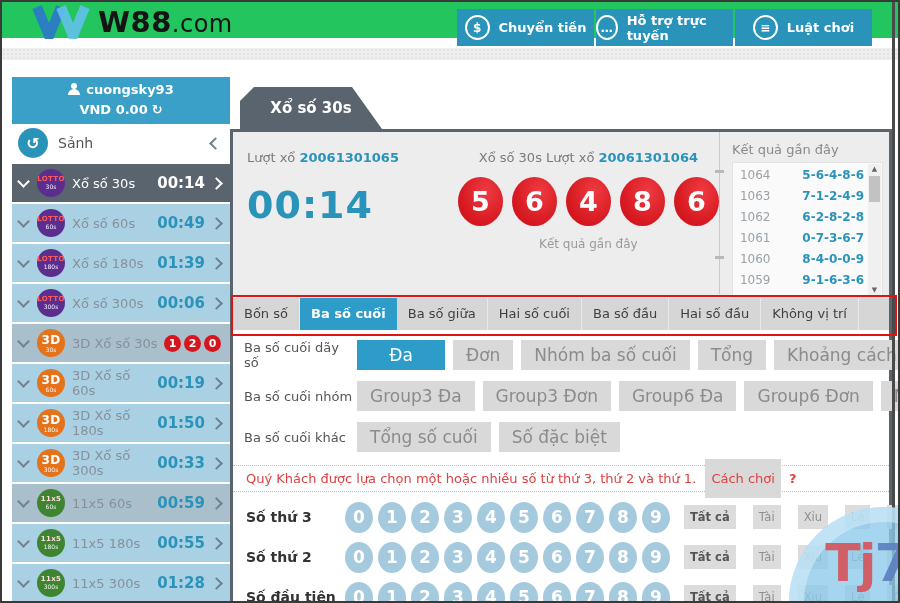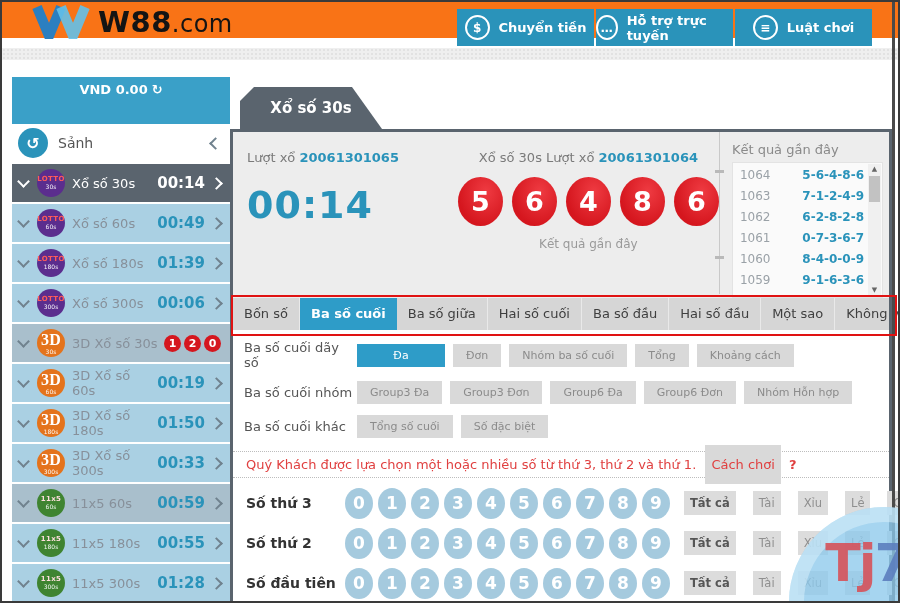--- a/index.html
+++ b/index.html
@@ -2,21 +2,21 @@
 <html><head>
 <meta charset="utf-8">
 <style>
   html,body{margin:0;padding:0;background:#fff;}
   #frame{position:relative;width:900px;height:603px;overflow:hidden;background:#fff;
          border:2px solid #3a3a3a;box-sizing:border-box;
          font-family:"DejaVu Sans",sans-serif;}
   #frame::after{content:"";position:absolute;top:0;bottom:0;right:3px;width:3px;background:#4a4a4a;}
 
   
-  .topbar{position:absolute;left:0;top:0;right:0;height:36px;background:#f97316;}
+  .topbar{position:absolute;left:0;top:0;right:0;height:36px;background:#22c55e;}
   .texture{position:absolute;left:0;top:46px;right:0;height:12px;background:#efefef;
            background-image:radial-gradient(#e2e2e2 1px,transparent 1px);background-size:4px 4px;}
   .logo{position:absolute;left:30px;top:3px;display:flex;align-items:center;gap:8px;}
   .logo-text{font-size:29px;font-weight:bold;color:#141414;letter-spacing:.5px;}
   .logo-text small{font-weight:normal;font-size:24px;}
   .hbtns{position:absolute;left:455px;top:7px;display:flex;}
   .hbtn{display:flex;align-items:center;justify-content:center;gap:9px;width:137px;height:37px;
         background:#2a93ba;color:#fff;font-weight:bold;font-size:13px;margin-right:2px;cursor:pointer;}
   .hicon{width:21px;height:21px;border:2px solid #fff;border-radius:50%;display:flex;
          align-items:center;justify-content:center;font-size:12px;font-weight:bold;line-height:1;}
@@ -43,21 +43,21 @@
   .game-row.selected{background:#5a646e;}
   .game-row.selected .g-name,.game-row.selected .g-time{color:#fff;}
   .game-row.selected .chev{border-color:#fff;}
   .ic{width:28px;height:28px;border-radius:50%;margin:0 7px 0 5px;display:flex;flex-direction:column;
       align-items:center;justify-content:center;color:#fff;line-height:1;flex:none;}
   .ic b{font-size:7px;letter-spacing:.3px;}
   .ic i{font-style:normal;font-size:6px;opacity:.95;margin-top:1px;}
   .ic-lotto{background:#5b2d8e;}
   .ic-lotto b{color:#ff5a5a;}
   .ic-3d{background:#e4731c;}
-  .ic-3d b{font-size:16px;font-family:Liberation Serif, serif;}
+  .ic-3d b{font-size:12px;}
   .ic-g11{background:#3f8431;}
   .ic-g11 b{font-size:7px;color:#ffdede;}
   .g-name{font-size:13px;color:#87909a;}
   .right-box{margin-left:auto;display:flex;align-items:center;}
   .g-time{font-weight:bold;font-size:15px;color:#2a93ba;}
   .g-time:empty{display:none;}
   .mini{width:17px;height:17px;border-radius:50%;background:#d5161e;color:#fff;font-size:11px;
         font-weight:bold;line-height:17px;text-align:center;margin-left:3px;}
   .mini:empty{display:none;}
 
@@ -95,21 +95,21 @@
   .bet-tabs{display:flex;background:#d6d6d6;height:32px;margin-top:4px;}
   .btab{line-height:32px;padding:0 11px;font-size:13px;color:#3f3f3f;border-right:1px solid #e9e9e9;
         white-space:nowrap;cursor:pointer;}
   .btab.active{background:#2e9cc8;color:#fff;font-weight:bold;border-right:none;}
   .annotation{position:absolute;left:229px;top:293px;width:662px;height:37px;border:2px solid #e01212;
               z-index:30;pointer-events:none;}
 
   .bet-area{background:#fff;padding:10px 0 2px;}
   .bet-row{display:flex;align-items:center;margin-bottom:11px;padding-left:11px;}
   .bet-label{width:113px;font-size:13px;color:#555;flex:none;}
-  .opt{background:#d9d9d9;color:#8b8b8b;font-size:11px;padding:5px 13px;margin-right:8px;
+  .opt{background:#d9d9d9;color:#8b8b8b;font-size:17px;padding:5px 13px;margin-right:8px;
        text-align:center;white-space:nowrap;cursor:pointer;}
   .opt.active{background:#2e9cc8;color:#fff;min-width:62px;}
 
   .notice{background:#fff;border-top:1px dotted #bdbdbd;border-bottom:1px dotted #bdbdbd;
           padding:5px 13px;font-size:13px;color:#e04040;}
   .howto{background:#d9d9d9;padding:12px 6px;margin-left:5px;cursor:pointer;color:#e04040;}
   .qmark{font-weight:bold;margin-left:4px;}
 
   .picks{background:#fff;padding:5px 0 40px;}
   .pick-row{display:flex;align-items:center;height:40px;padding:0 10px 0 13px;}
@@ -158,20 +158,21 @@
           <span class="hicon">≡</span>
           <span>Luật chơi</span>
         </div>
 
     </div>
   </div>
   <div class="texture"></div>
 
   <div class="sidebar">
     <div class="userbox">
+      <div><span class="person"></span><span>cuongsky93</span></div>
       <div><span>VND 0.00</span><span class="refresh">↻</span></div>
     </div>
     <div class="lobby">
       <span class="backbtn">↺</span>
       <span class="lobby-label">Sảnh</span>
       <span class="chev left"></span>
     </div>
 
       <div class="game-row selected">
         <span class="chev down"></span>
@@ -413,21 +414,20 @@
           <div class="btab active">Ba số cuối</div>
 
           <div class="btab">Ba số giữa</div>
 
           <div class="btab">Hai số cuối</div>
 
           <div class="btab">Ba số đầu</div>
 
           <div class="btab">Hai số đầu</div>
 
-          <div class="btab">Một sao</div>
 
           <div class="btab">Không vị trí</div>
 
       </div>
 
       <div class="bet-area">
         <div class="bet-row">
           <span class="bet-label">Ba số cuối dãy số</span>
 
             <span class="opt active">Đa</span>

